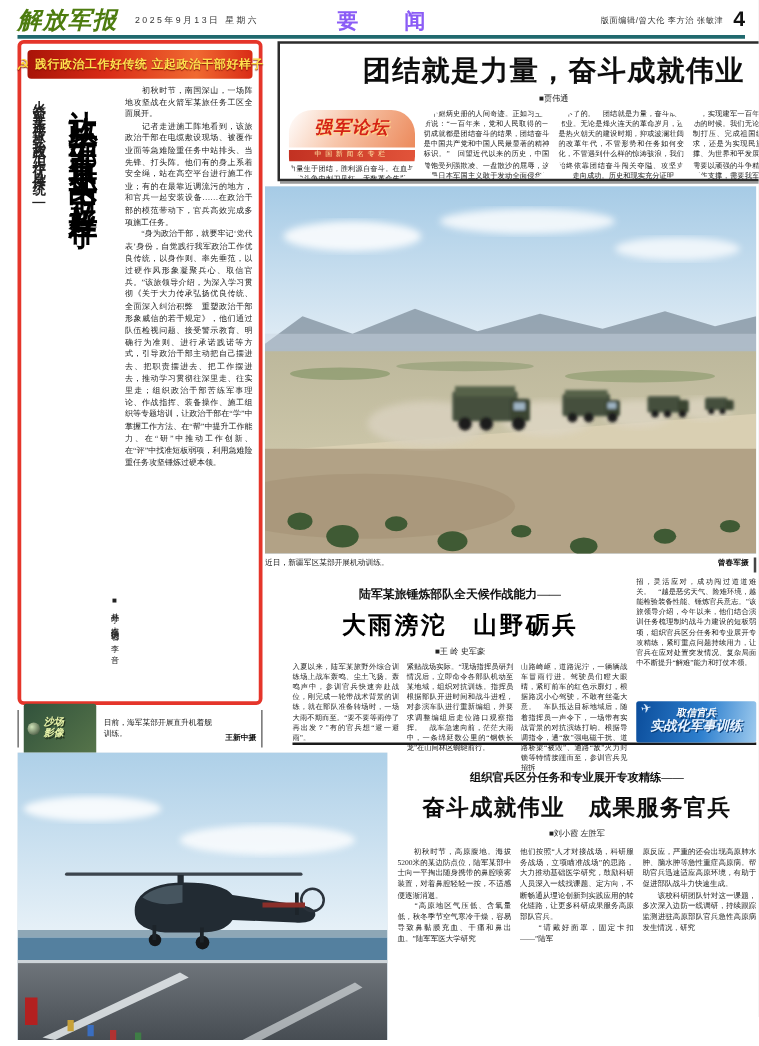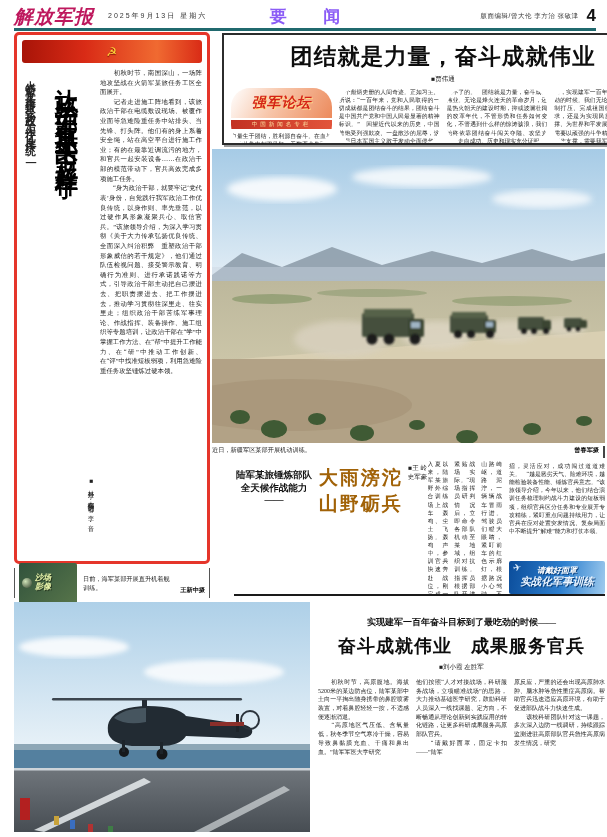--- a/index.html
+++ b/index.html
@@ -2,21 +2,21 @@
 <html><head>
 <meta charset="utf-8">
 <style>
   html,body{margin:0;padding:0;background:#e9e9e9;}
   .page{position:relative;width:607px;height:837px;background:#ffffff;margin:0 auto;
         font-family:"Liberation Sans","DejaVu Sans",sans-serif;color:#1a1a1a;overflow:hidden;}
   
   .hdr{position:absolute;left:14px;top:4px;width:582px;height:24px;
        border-bottom:3px solid #20696e;display:flex;align-items:center;}
   .masthead{font-family:"DejaVu Serif","Liberation Serif",serif;font-style:italic;font-weight:bold;
-            font-size:19px;color:#be185d;letter-spacing:1px;line-height:1;}
+            font-size:19px;color:#4d7c0f;letter-spacing:1px;line-height:1;}
   .hdr-date{font-size:7px;letter-spacing:2px;color:#333;margin-left:14px;}
   .hdr-sec{position:absolute;left:0;right:0;text-align:center;font-size:17px;font-weight:bold;
            letter-spacing:16px;text-indent:16px;color:#8b5cf6;}
   .hdr-right{margin-left:auto;display:flex;align-items:center;gap:8px;}
   .hdr-ed{font-size:6.5px;color:#333;letter-spacing:.5px;}
   .hdr-page{font-size:17px;font-weight:bold;color:#111;}
   
   .redbox{position:absolute;left:14px;top:32px;width:196px;height:532px;border:3px solid #e5352a;
           border-radius:5px;background:#fff;padding:5px 5px;box-sizing:border-box;}
   .banner{height:23px;border-radius:3px;background:linear-gradient(90deg,#a81408,#d92b16 35%,#f06a31 75%,#d92b16);
@@ -61,23 +61,23 @@
   
   .photo-main{position:absolute;left:212px;top:149px;width:393px;height:294px;overflow:hidden;background:#cfe0ec;}
   .cap-row{position:absolute;left:212px;top:446px;width:393px;height:12px;display:flex;
            border-right:2px solid #444;box-sizing:border-box;padding-right:4px;}
   .cap-row .cap{font-size:6.2px;color:#222;font-family:"Liberation Serif",serif;}
   .cap-row .credit{margin-left:auto;font-size:6.2px;font-weight:bold;color:#111;}
   .photo-heli{position:absolute;left:14px;top:602px;width:296px;height:230px;overflow:hidden;background:#cfe0ec;}
   
   .dy{position:absolute;left:234px;top:460px;width:371px;height:136px;border-bottom:2.5px solid #1a1a1a;
       box-sizing:border-box;display:flex;gap:7px;}
-  .dy-left{width:268px;display:flex;flex-direction:row;}
+  .dy-left{width:268px;display:flex;flex-direction:column;}
   .dy-kicker{text-align:center;font-weight:bold;font-size:9.5px;color:#111;margin-top:9px;font-family:"Liberation Serif",serif;}
-  .dy-head{text-align:center;font-weight:bold;font-size:19px;letter-spacing:2px;color:#a16207;margin-top:5px;
+  .dy-head{text-align:center;font-weight:bold;font-size:19px;letter-spacing:2px;color:#000000;margin-top:5px;
            font-family:"Liberation Serif",serif;}
   .dy-by{text-align:center;font-size:6.5px;color:#222;margin:4px 0 4px;}
   .dy-cols{display:flex;gap:6px;flex:1;}
   .dy-col{flex:1;font-size:5.8px;line-height:1.4;text-align:justify;overflow:hidden;color:#1c1c1c;
           font-family:"Liberation Serif",serif;}
   .dy-right{flex:1;display:flex;flex-direction:column;padding-top:2px;}
   .dy-rtext{font-size:5.8px;line-height:1.4;text-align:justify;overflow:hidden;flex:1;color:#1c1c1c;
             font-family:"Liberation Serif",serif;}
   .szlogo{height:33px;margin-top:3px;border-radius:2px;background:linear-gradient(100deg,#0b4d9b,#2d7fce 55%,#9fcbee);
           display:flex;flex-direction:column;align-items:center;justify-content:center;position:relative;overflow:hidden;}
@@ -105,20 +105,21 @@
     <span class="hdr-sec">要  闻</span>
     <span class="hdr-right">
       <span class="hdr-ed">版面编辑/曾大伦  李方治  张敏津</span>
       <span class="hdr-page">4</span>
     </span>
   </div>
 
   <div class="redbox">
     <div class="banner">
       <span class="emblem">☭</span>
+      <span>践行政治工作好传统  立起政治干部好样子</span>
     </div>
     <div class="red-inner">
       <div class="vkicker">火箭军某旅传承弘扬政治工作优良传统——</div>
       <div class="vhead">让政治干部在真抓实干中立起好样子</div>
       <div class="vbyline-wrap">
         <div class="vbyline">■林丹宇 本报特约记者 李 音</div>
       </div>
       <div class="red-body">　　初秋时节，南国深山，一场阵地攻坚战在火箭军某旅任务工区全面展开。
 　　记者走进施工阵地看到，该旅政治干部在电缆敷设现场、被覆作业面等急难险重任务中站排头、当先锋、打头阵。他们有的身上系着安全绳，站在高空平台进行施工作业；有的在最靠近调流污的地方，和官兵一起安装设备……在政治干部的模范带动下，官兵高效完成多项施工任务。
 　　“身为政治干部，就要牢记‘党代表’身份，自觉践行我军政治工作优良传统，以身作则、率先垂范，以过硬作风形象凝聚兵心、取信官兵。”该旅领导介绍，为深入学习贯彻《关于大力传承弘扬优良传统、全面深入纠治积弊　重塑政治干部形象威信的若干规定》，他们通过队伍检视问题、接受警示教育、明确行为准则、进行承诺践诺等方式，引导政治干部主动把自己摆进去、把职责摆进去、把工作摆进去，推动学习贯彻往深里走、往实里走；组织政治干部苦练军事理论、作战指挥、装备操作、施工组织等专题培训，让政治干部在“学”中掌握工作方法、在“帮”中提升工作能力、在“研”中推动工作创新、在“评”中找准短板弱项，利用急难险重任务攻坚锤炼过硬本领。</div>
@@ -249,21 +250,21 @@
       <div class="dy-cols">
         <div class="dy-col">入夏以来，陆军某旅野外综合训练场上战车轰鸣、尘土飞扬。轰鸣声中，参训官兵快速奔赴战位，刚完成一轮带战术背景的训练，就在部队准备转场时，一场大雨不期而至。“要不要等雨停了再出发？”有的官兵想“避一避雨”。</div>
         <div class="dy-col">紧贴战场实际。“现场指挥员研判情况后，立即命令各部队机动至某地域，组织对抗训练。指挥员根据部队开进时间和战斗进程，对参演车队进行重新编组，并要求调整编组后走位路口观察指挥。　战车急速向前，茫茫大雨中，一条绵延数公里的“钢铁长龙”在山间林区蜿蜒前行。</div>
         <div class="dy-col">山路崎岖，道路泥泞，一辆辆战车冒雨行进。驾驶员们瞪大眼睛，紧盯前车的红色示廓灯，根据路况小心驾驶，不敢有丝毫大意。　车队抵达目标地域后，随着指挥员一声令下，一场带有实战背景的对抗演练打响。根据导调指令，遭“敌”强电磁干扰、道路桥梁“被毁”、通路“敌”火力封锁等特情接踵而至，参训官兵见招拆</div>
       </div>
     </div>
     <div class="dy-right">
       <div class="dy-rtext">招，灵活应对，成功闯过道道难关。　“越是恶劣天气、险难环境，越能检验装备性能、锤炼官兵意志。”该旅领导介绍，今年以来，他们结合演训任务梳理制约战斗力建设的短板弱项，组织官兵区分任务和专业展开专攻精练，紧盯重点问题持续用力，让官兵在应对处置突发情况、复杂局面中不断提升“解难”能力和打仗本领。</div>
       <div class="szlogo">
         <span class="jet">✈</span>
-        <span class="szl1">请戴好面罩</span>
+        <span class="szl1">取信官兵</span>
         <span class="szl2">实战化军事训练</span>
       </div>
     </div>
   </div>
 
   <div class="photo-heli">
     <svg width="296" height="230" viewBox="0 0 296 230">
       <defs>
         <linearGradient id="sky2" x1="0" y1="0" x2="0" y2="1">
           <stop offset="0" stop-color="#aed0e8"></stop>
@@ -304,21 +305,21 @@
       <g>
         <rect x="40" y="214" width="5" height="9" fill="#c8a23a"></rect>
         <rect x="56" y="218" width="5" height="9" fill="#3a6ec0"></rect>
         <rect x="74" y="222" width="5" height="8" fill="#b13232"></rect>
         <rect x="94" y="224" width="5" height="6" fill="#3f7d46"></rect>
       </g>
     </svg>
   </div>
 
   <div class="kt">
-    <div class="kt-kicker">实现建军一百年奋斗目标到了最吃劲的时候——</div>
+    <div class="kt-kicker">组织官兵区分任务和专业展开专攻精练——</div>
     <div class="kt-head">奋斗成就伟业　成果服务官兵</div>
     <div class="kt-by">■刘小霞  左胜军</div>
     <div class="kt-cols">
       <div class="kt-col" style="white-space:pre-line">　　初秋时节，高原腹地。海拔5200米的某边防点位，陆军某部中士向一平掏出随身携带的鼻腔喷雾装置，对着鼻腔轻轻一按，不适感便逐渐消退。
 　　“高原地区气压低、含氧量低，秋冬季节空气寒冷干燥，容易导致鼻黏膜充血、干痛和鼻出血。”陆军军医大学研究</div>
       <div class="kt-col" style="white-space:pre-line">他们按照“人才对接战场，科研服务战场，立项瞄准战场”的思路，大力推动基础医学研究，鼓励科研人员深入一线找课题、定方向，不断畅通从理论创新到实践应用的转化链路，让更多科研成果服务高原部队官兵。
 　　“请戴好面罩，固定卡扣——”陆军</div>
       <div class="kt-col" style="white-space:pre-line">原反应，严重的还会出现高原肺水肿、脑水肿等急性重症高原病。帮助官兵迅速适应高原环境，有助于促进部队战斗力快速生成。
 　　该校科研团队针对这一课题，多次深入边防一线调研，持续跟踪监测进驻高原部队官兵急性高原病发生情况，研究</div>
     </div>

